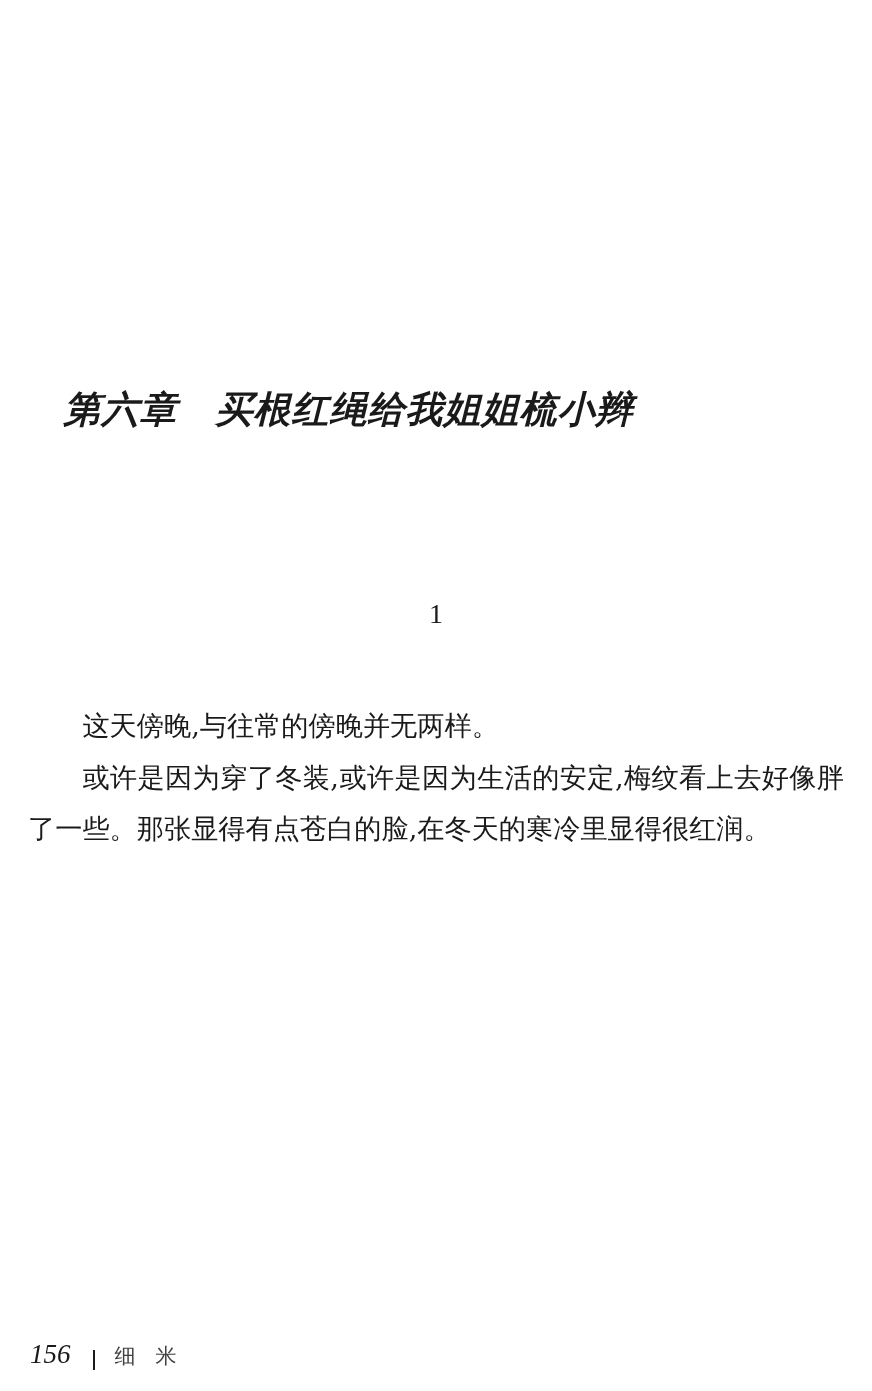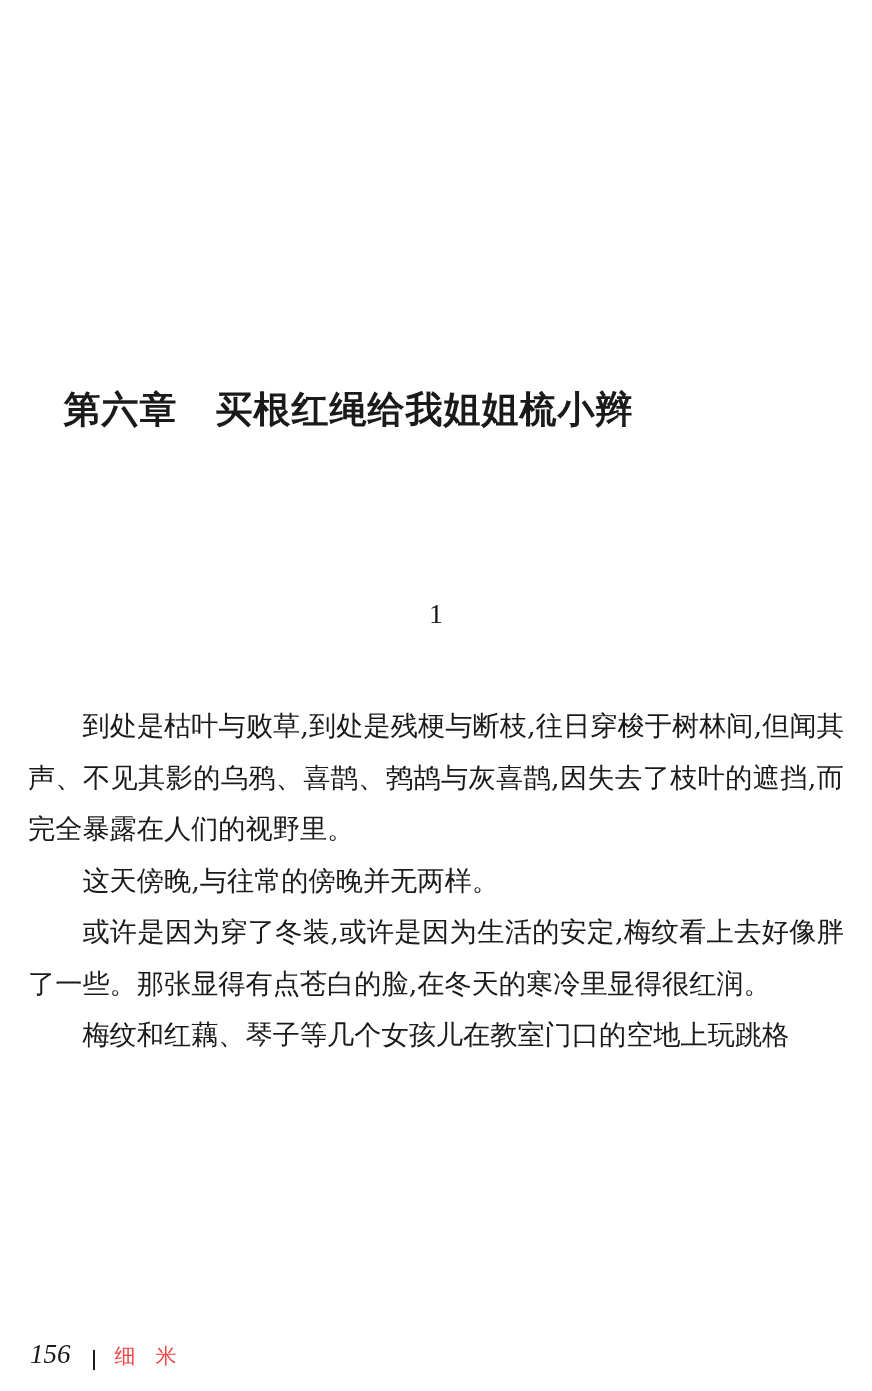--- a/index.html
+++ b/index.html
@@ -20,20 +20,21 @@
       top: 385px;
       left: 0;
       width: 697px;
       text-align: center;
       font-family: "DejaVu Sans", "Liberation Sans", sans-serif;
       font-weight: bold;
       font-size: 37px;
       line-height: 50px;
       letter-spacing: 1px;
       white-space: pre;
+      font-style: italic;
     }
     .section-number {
       position: absolute;
       top: 596px;
       left: 0;
       width: 872px;
       text-align: center;
       font-family: "Liberation Serif", "DejaVu Serif", serif;
       font-size: 28px;
       line-height: 36px;
@@ -67,34 +68,32 @@
     .footer-divider {
       display: inline-block;
       width: 2px;
       height: 20px;
       background: #1a1a1a;
       margin: 0 20px 0 22px;
     }
     .running-title {
       font-size: 21px;
       letter-spacing: 20px;
-      color: #ef4444;
+      color: #404040;
     }
   </style>
 </head>
 <body>
 
 <div class="chapter-title">第六章　买根红绳给我姐姐梳小辫</div>
 
 <div class="section-number">1</div>
 
 <div class="body-text">
-  <p>到处是枯叶与败草,到处是残梗与断枝,往日穿梭于树林间,但闻其声、不见其影的乌鸦、喜鹊、鹁鸪与灰喜鹊,因失去了枝叶的遮挡,而完全暴露在人们的视野里。</p>
   <p>这天傍晚,与往常的傍晚并无两样。</p>
   <p>或许是因为穿了冬装,或许是因为生活的安定,梅纹看上去好像胖了一些。那张显得有点苍白的脸,在冬天的寒冷里显得很红润。</p>
-  <p>梅纹和红藕、琴子等几个女孩儿在教室门口的空地上玩跳格</p>
 </div>
 
 <div class="footer">
   <span class="page-number">156</span>
   <span class="footer-divider"></span>
   <span class="running-title">细米</span>
 </div>
 
 </body></html>

